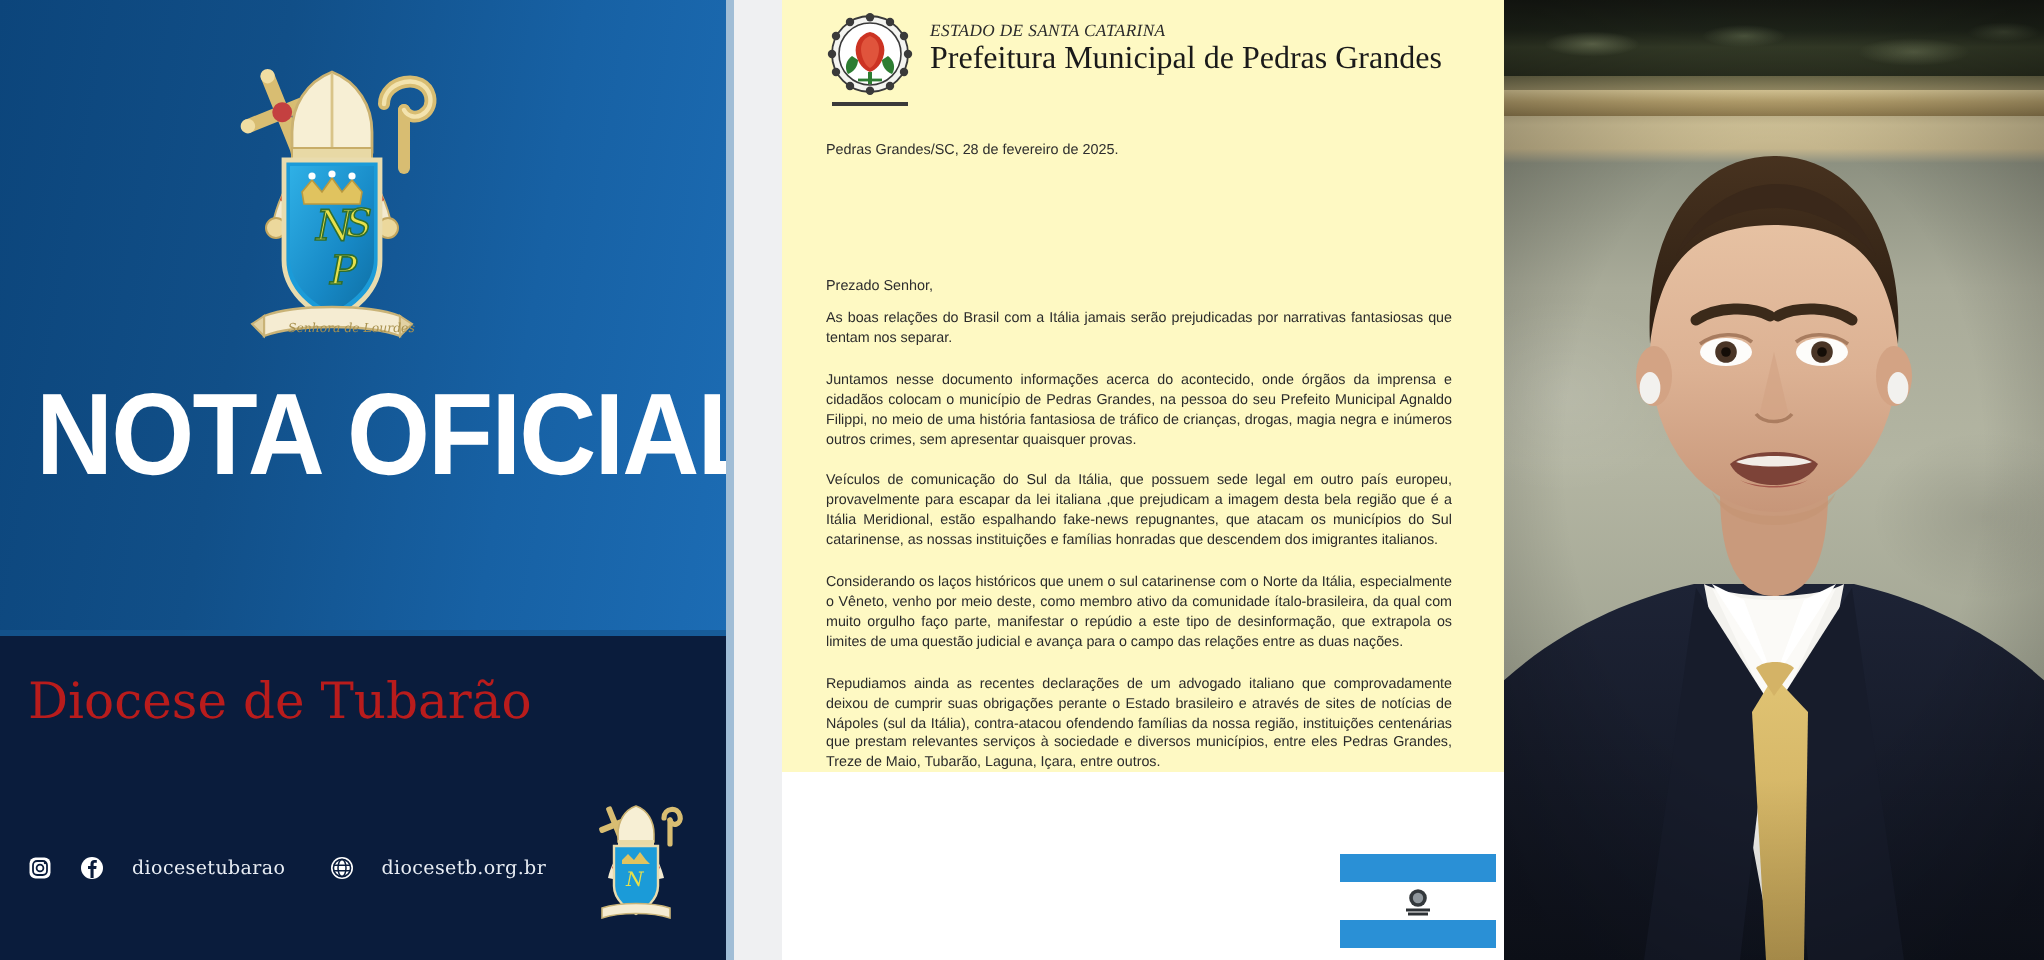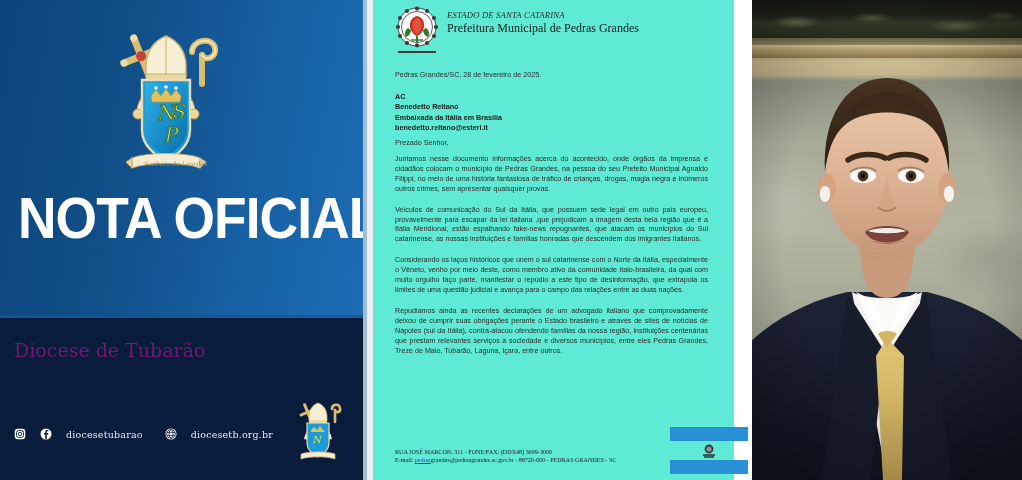--- a/index.html
+++ b/index.html
@@ -16,47 +16,47 @@
   
   .crest{position:absolute;left:96px;top:22px;width:140px;height:160px;}
   .crest svg{display:block;width:140px;height:160px;}
 
   .nota{position:absolute;left:18px;top:188px;width:330px;
     font-family:"Liberation Sans",sans-serif;font-weight:bold;color:#fff;
     font-size:58px;line-height:60px;letter-spacing:-1px;
     transform:scaleX(0.92);transform-origin:left center;white-space:nowrap;}
 
   .headline{position:absolute;left:14px;top:338px;width:290px;
-    font-family:"DejaVu Serif",serif;color:#701a75;font-size:19px;line-height:25px;font-weight:400;}
+    font-family:"DejaVu Serif",serif;color:#b91c1c;font-size:25px;line-height:25px;font-weight:400;}
   .headline div{white-space:nowrap;}
 
   .social{position:absolute;left:14px;top:428px;display:flex;align-items:center;gap:5px;}
   .social .grp{display:flex;align-items:center;gap:14px;}
   .social .txt{font-family:"DejaVu Serif",serif;font-size:9.5px;color:#e8edf4;letter-spacing:.2px;}
   .sicon{width:12px;height:12px;display:block;}
   .social .sp{width:12px;}
 
   .crest-sm{position:absolute;left:292px;top:398px;width:52px;height:62px;}
   .crest-sm svg{display:block;width:52px;height:62px;}
 
   
   .gutter{position:absolute;left:363px;top:0;width:28px;height:480px;background:#eff0f2;}
   .gutter:before{content:"";position:absolute;left:0;top:0;width:4px;height:480px;background:#5f93bf;opacity:.55;}
 
   
-  .doc{position:absolute;left:373px;top:0;width:361px;height:480px;background:#5eead4;overflow:hidden;}
+  .doc{position:absolute;left:391px;top:0;width:361px;height:386px;background:#fef9c3;overflow:hidden;}
   .doc-inner{position:absolute;left:0;top:0;width:361px;height:480px;}
 
   .doc-head{position:absolute;left:22px;top:6px;display:flex;align-items:flex-start;gap:8px;}
   .seal{width:44px;height:44px;position:relative;}
   .seal svg{display:block;width:44px;height:44px;}
   .seal .baseline{position:absolute;left:3px;top:45px;width:38px;height:2px;background:#3a3a3a;}
   .doc-head-txt{padding-top:4px;}
   .doc-head-txt .l1{font-family:"Liberation Serif",serif;font-style:italic;font-size:8.6px;color:#2b2b2b;letter-spacing:.2px;}
-  .doc-head-txt .l2{font-family:"Liberation Serif",serif;font-size:12px;color:#1a1a1a;margin-top:1px;}
+  .doc-head-txt .l2{font-family:"Liberation Serif",serif;font-size:16px;color:#1a1a1a;margin-top:1px;}
 
   .doc-date{position:absolute;left:22px;top:70px;font-family:"Liberation Sans",sans-serif;font-size:7.2px;color:#2e2e2e;}
   .doc-ac{position:absolute;left:22px;top:92px;font-family:"Liberation Sans",sans-serif;font-size:7.2px;color:#1c1c1c;font-weight:bold;line-height:10.4px;}
   .doc-greet{position:absolute;left:22px;top:138px;font-family:"Liberation Sans",sans-serif;font-size:7.2px;color:#2e2e2e;}
 
   .doc-body{position:absolute;left:22px;top:155px;width:313px;}
   .doc-body p{margin:0 0 11px 0;font-family:"Liberation Sans",sans-serif;font-size:7.15px;line-height:9.9px;
     color:#2b2b2b;text-align:justify;}
 
   .doc-foot{position:absolute;left:22px;top:448px;width:250px;
@@ -253,30 +253,25 @@
           <div class="baseline"></div>
         </div>
         <div class="doc-head-txt">
           <div class="l1">ESTADO DE SANTA CATARINA</div>
           <div class="l2">Prefeitura Municipal de Pedras Grandes</div>
         </div>
       </div>
 
       <div class="doc-date">Pedras Grandes/SC, 28 de fevereiro de 2025.</div>
 
-      <div class="doc-ac">
-        <div>AC</div>
-        <div>Benedetto Reitano</div>
-        <div>Embaixada da Itália em Brasília</div>
-        <div>benedetto.reitano@esteri.it</div>
-      </div>
 
       <div class="doc-greet">Prezado Senhor,</div>
 
       <div class="doc-body">
+        <p>As boas relações do Brasil com a Itália jamais serão prejudicadas por narrativas fantasiosas que tentam nos separar.</p>
         <p>Juntamos nesse documento informações acerca do acontecido, onde órgãos da imprensa e cidadãos colocam o município de Pedras Grandes, na pessoa do seu Prefeito Municipal Agnaldo Filippi, no meio de uma história fantasiosa de tráfico de crianças, drogas, magia negra e inúmeros outros crimes, sem apresentar quaisquer provas.</p>
         <p>Veículos de comunicação do Sul da Itália, que possuem sede legal em outro país europeu, provavelmente para escapar da lei italiana ,que prejudicam a imagem desta bela região que é a Itália Meridional, estão espalhando fake-news repugnantes, que atacam os municípios do Sul catarinense, as nossas instituições e famílias honradas que descendem dos imigrantes italianos.</p>
         <p>Considerando os laços históricos que unem o sul catarinense com o Norte da Itália, especialmente o Vêneto, venho por meio deste, como membro ativo da comunidade ítalo-brasileira, da qual com muito orgulho faço parte, manifestar o repúdio a este tipo de desinformação, que extrapola os limites de uma questão judicial e avança para o campo das relações entre as duas nações.</p>
         <p>Repudiamos ainda as recentes declarações de um advogado italiano que comprovadamente deixou de cumprir suas obrigações perante o Estado brasileiro e através de sites de notícias de Nápoles (sul da Itália), contra-atacou ofendendo famílias da nossa região, instituições centenárias que prestam relevantes serviços à sociedade e diversos municípios, entre eles Pedras Grandes, Treze de Maio, Tubarão, Laguna, Içara, entre outros.</p>
       </div>
 
       <div class="doc-foot">
         <div>RUA JOSÉ MARCON, 311  -  FONE/FAX: (DDX48) 3699-3000</div>
         <div><span>E-mail: </span><span class="lnk">pedras</span><span>grandes@pedrasgrandes.sc.gov.br  -  88720-000 -  PEDRAS GRANDES  -  SC</span></div>
       </div>

